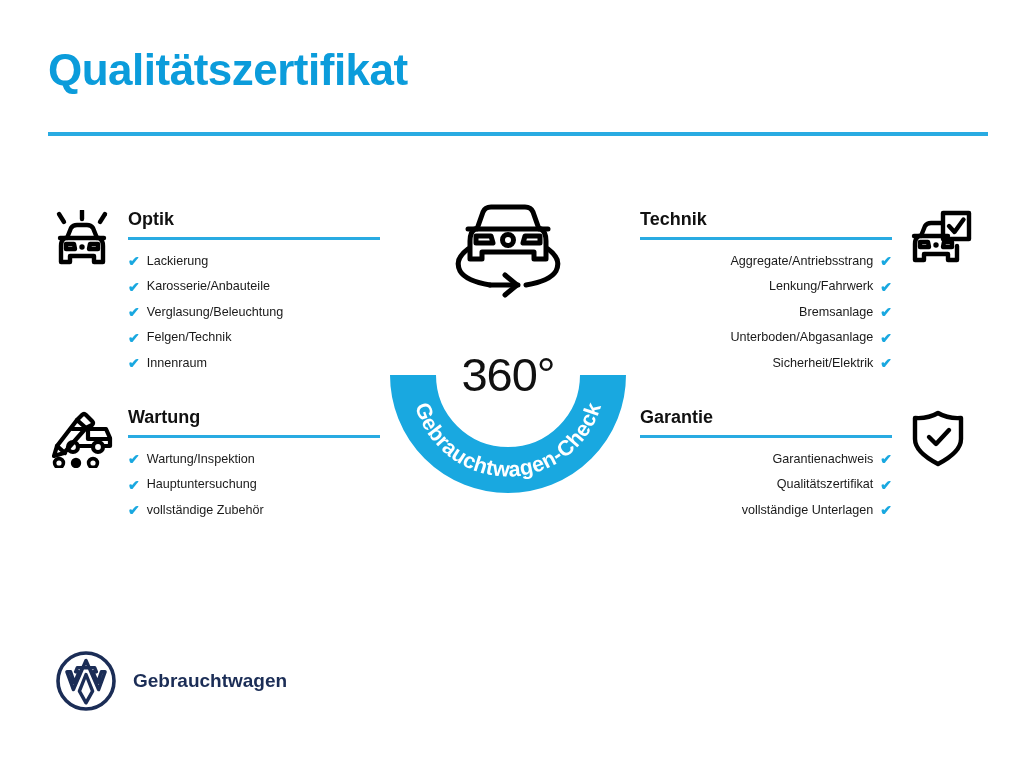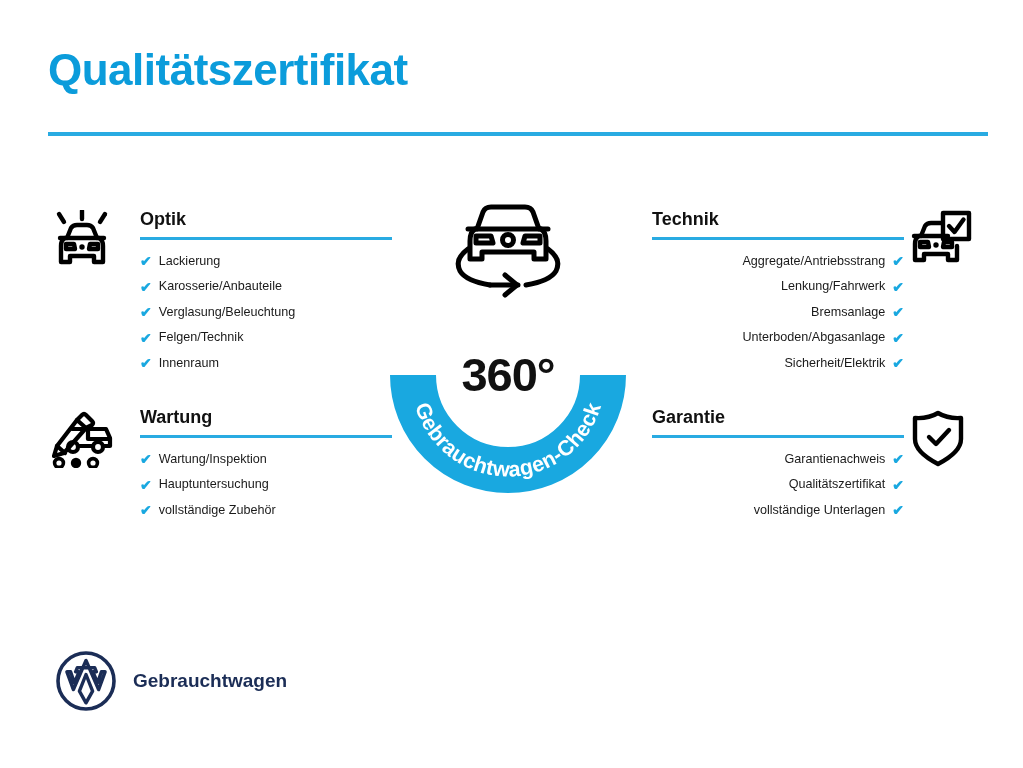--- a/index.html
+++ b/index.html
@@ -19,21 +19,21 @@
   .header-rule{
     position:absolute;left:48px;top:132px;width:940px;height:4px;
     background:#29ABE2;
   }
 
   .block{position:absolute;width:332px;}
   .block .icon{position:absolute;top:0;}
   .blk-left .icon{left:0;}
   .blk-right .icon{right:0;}
 
-  .blk-body{position:absolute;width:252px;margin-left:12px;}
+  .blk-body{position:absolute;width:252px;}
   .blk-left .blk-body{left:80px;}
   .blk-right .blk-body{left:0px;}
 
   .sec-head{
     font-size:18px;font-weight:bold;color:#111;
     line-height:1;padding-bottom:9px;
   }
   .blk-right .sec-head{text-align:left;}
   .sec-rule{height:3px;background:#29ABE2;width:100%;}
 
@@ -54,21 +54,21 @@
 
   
   .badge{position:absolute;left:388px;top:195px;width:240px;height:300px;}
   .badge svg{display:block;}
   .badge-num{
     position:absolute;left:0;top:0;width:240px;height:300px;
     display:flex;align-items:center;justify-content:center;
     pointer-events:none;
   }
   .badge-num span{
-    font-size:47px;font-weight:bold;color:#111;letter-spacing:-1px;
+    font-size:47px;font-weight:normal;color:#111;letter-spacing:-1px;
     margin-top:58px;
   }
 
   
   .footer{position:absolute;left:55px;top:650px;display:flex;align-items:center;}
   .vw-mark{width:62px;height:62px;flex:0 0 62px;}
   .vw-text{
     margin-left:16px;color:#1B2D56;font-weight:bold;
     font-size:19px;line-height:1.24;
   }

